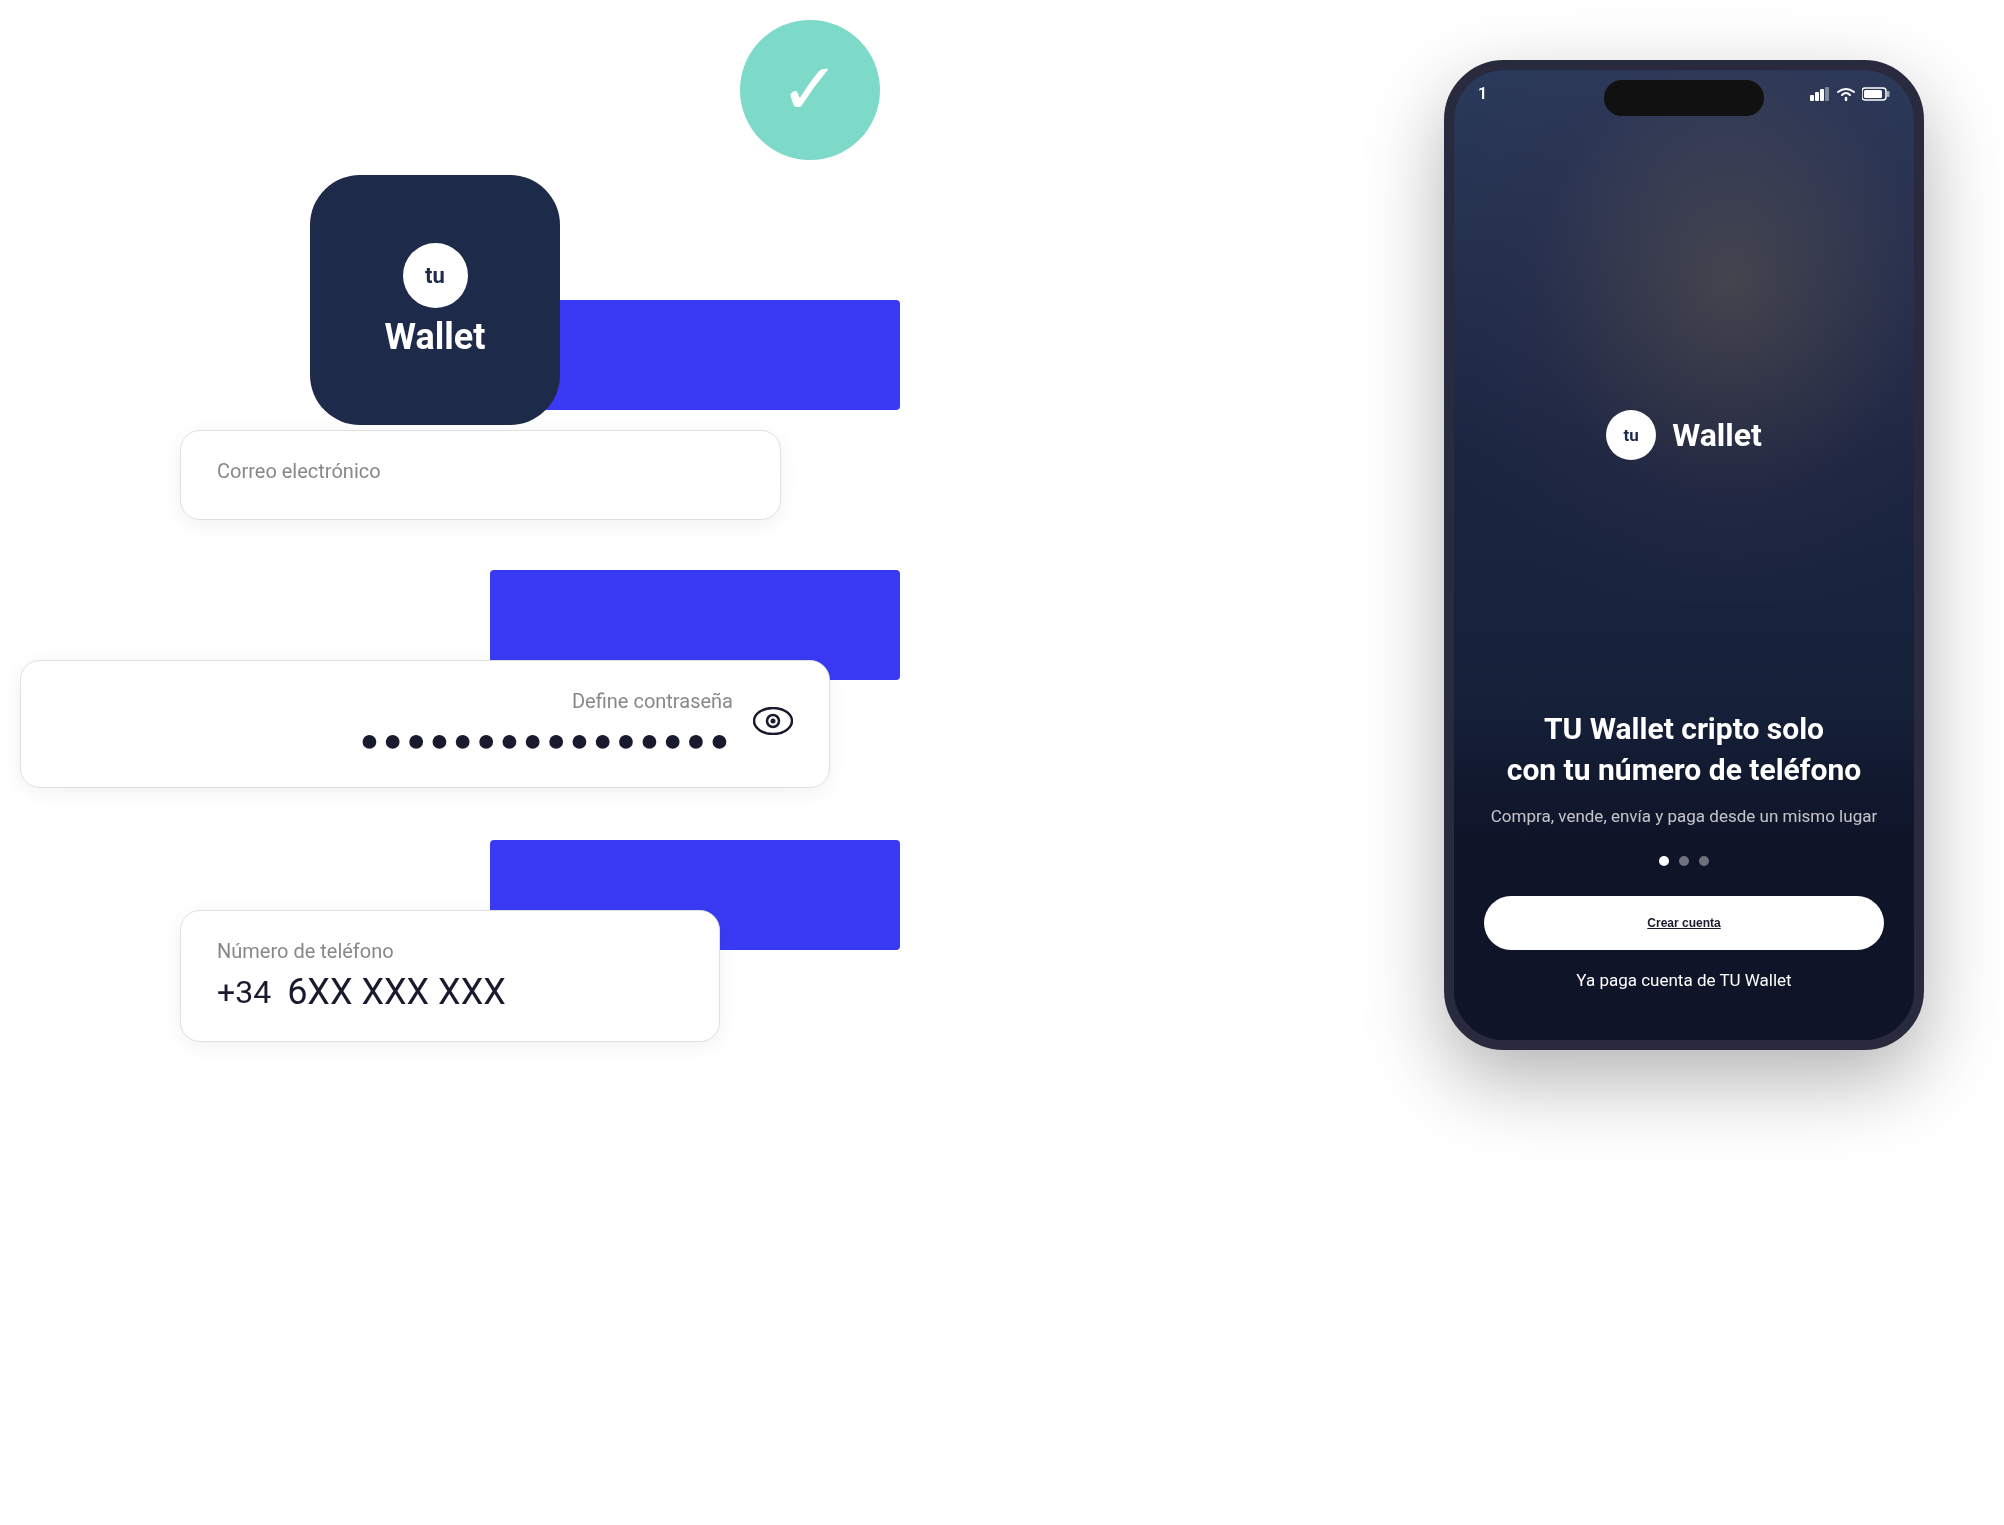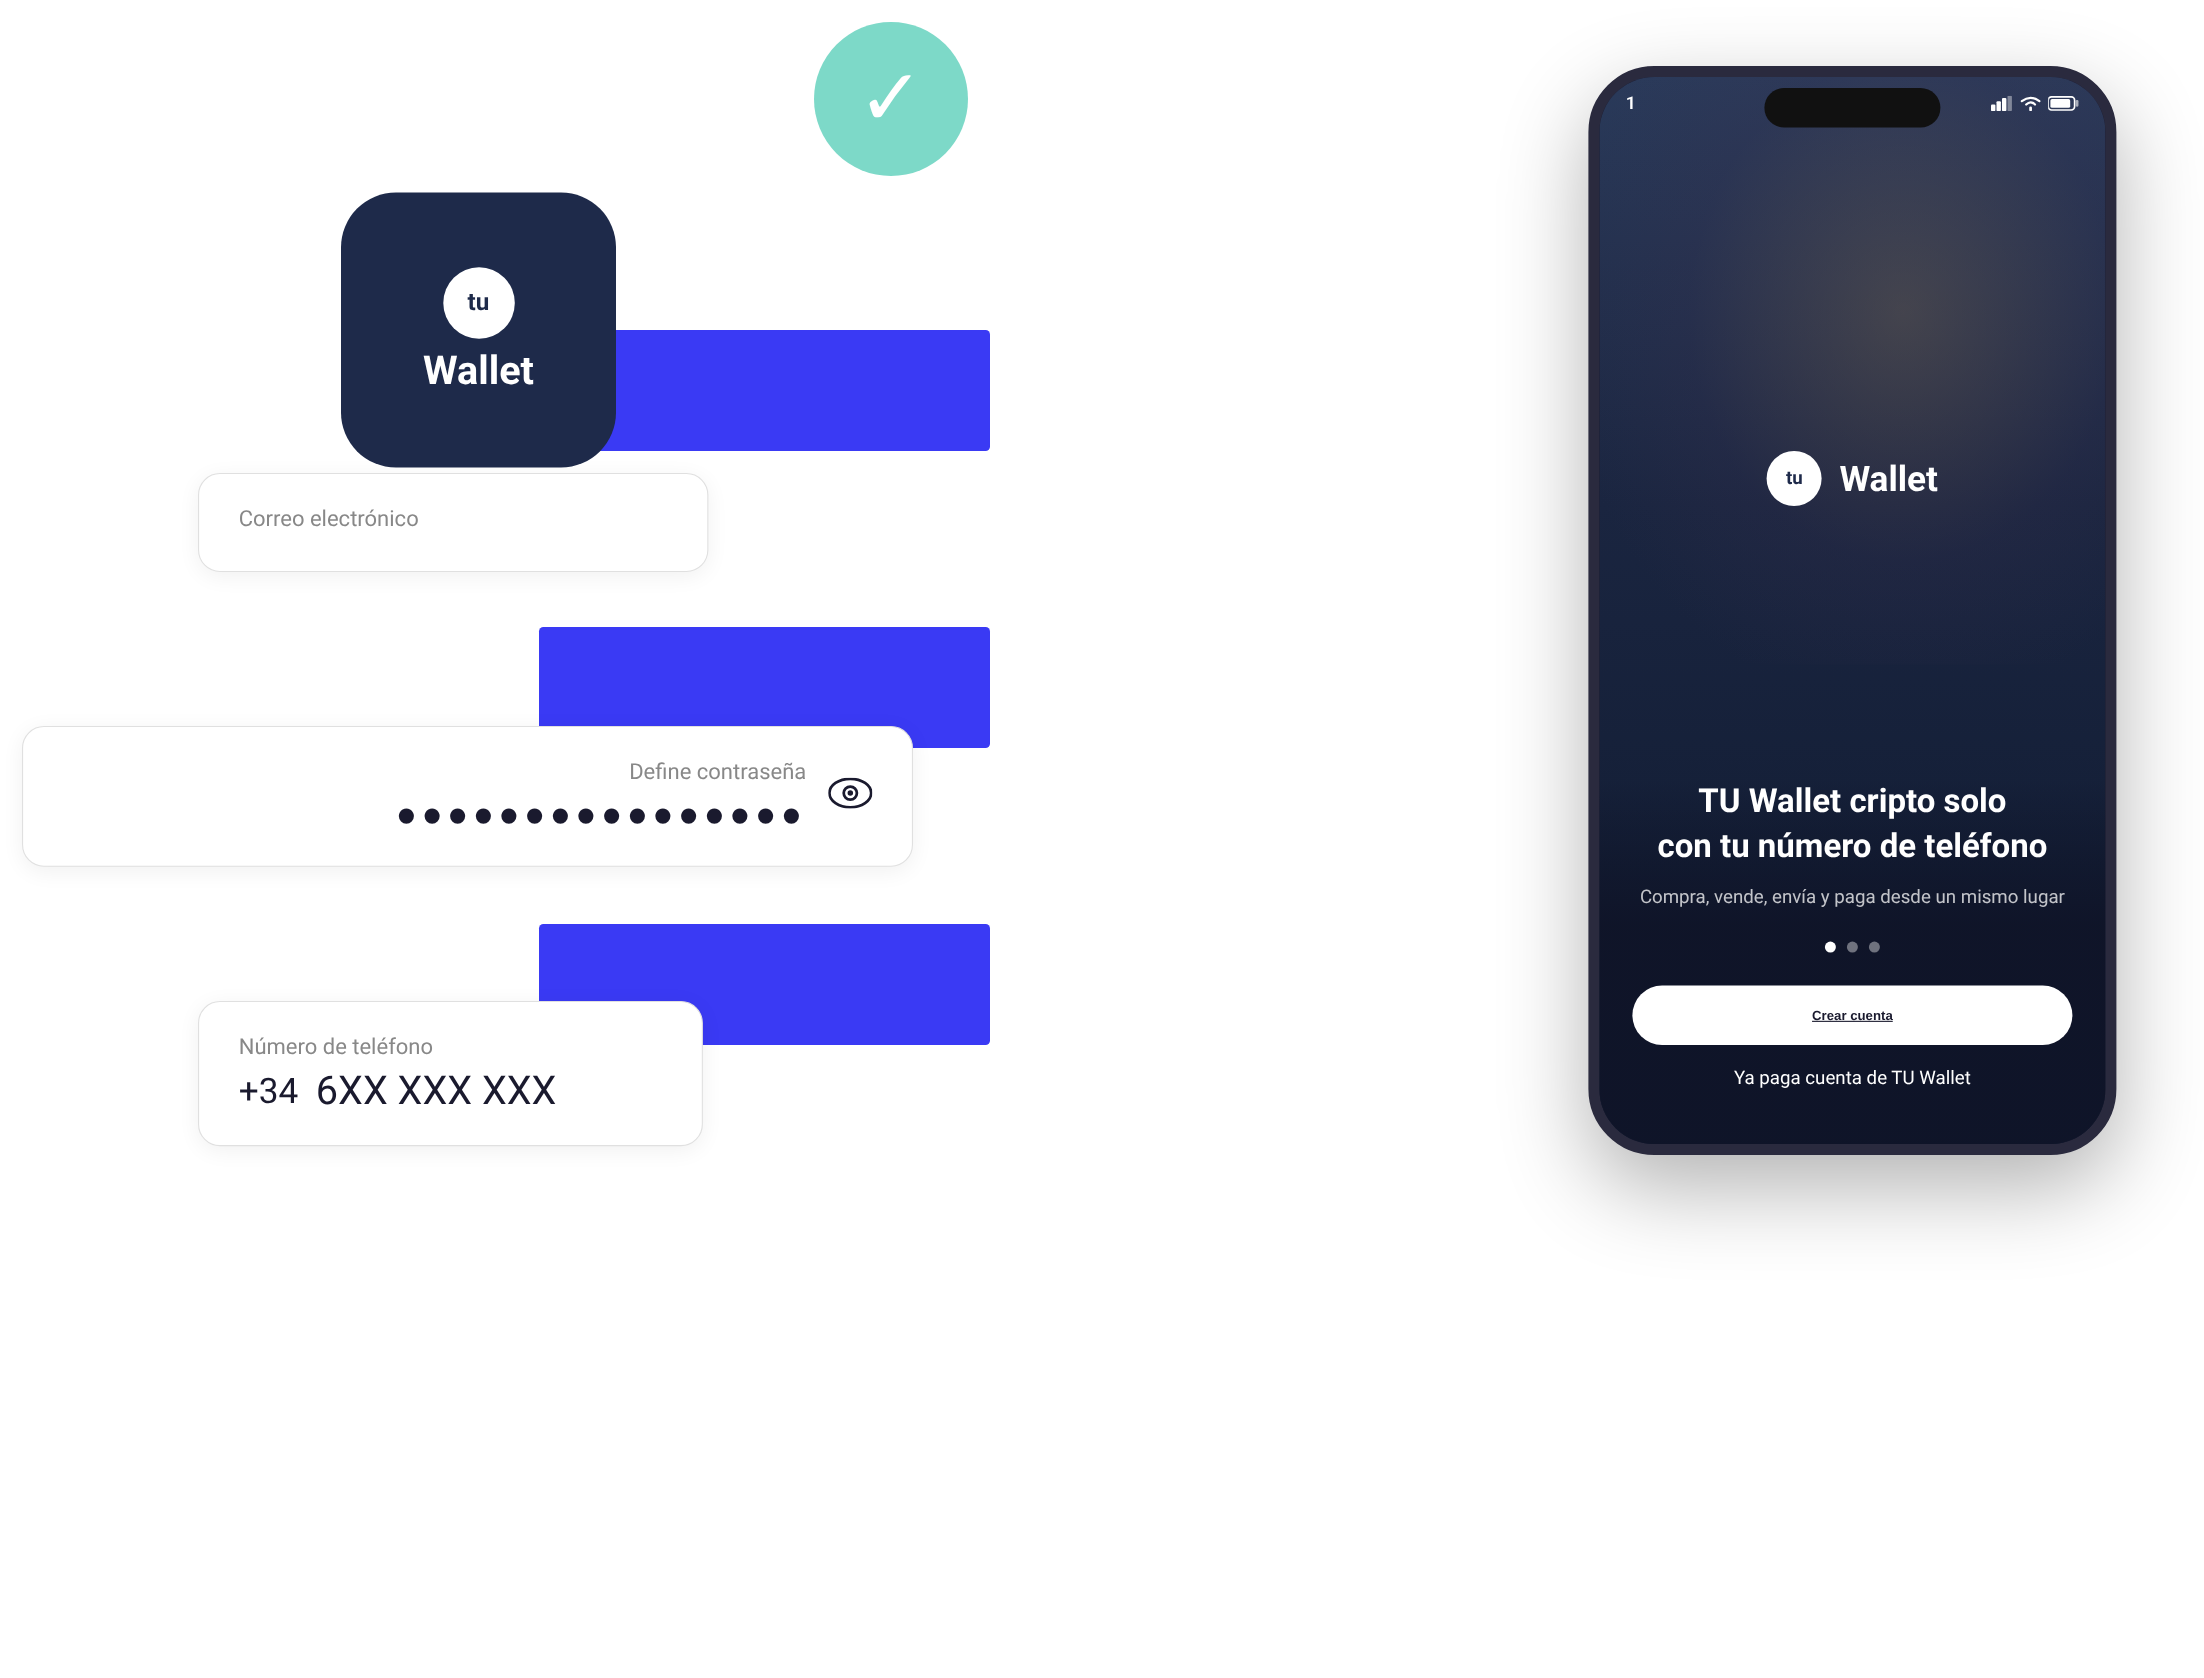--- a/index.html
+++ b/index.html
@@ -84,21 +84,21 @@
       color: white;
       font-size: 36px;
       font-weight: 700;
     }
 
     
     .card-email {
       position: absolute;
       left: 180px;
       top: 430px;
-      width: 464px;
+      width: 601px;
       background: white;
       border-radius: 20px;
       border: 1.5px solid #e0e0e0;
       padding: 28px 36px;
       z-index: 5;
       box-shadow: 0 4px 20px rgba(0,0,0,0.06);
     }
     .card-label {
       font-size: 20px;
       color: #888;
@@ -142,21 +142,21 @@
       color: #1a1a2e;
       cursor: pointer;
       margin-left: 20px;
     }
 
     
     .card-phone {
       position: absolute;
       left: 180px;
       top: 910px;
-      width: 459px;
+      width: 540px;
       background: white;
       border-radius: 20px;
       border: 1.5px solid #e0e0e0;
       padding: 28px 36px;
       z-index: 5;
       box-shadow: 0 4px 20px rgba(0,0,0,0.06);
     }
     .phone-row {
       display: flex;
       align-items: center;

